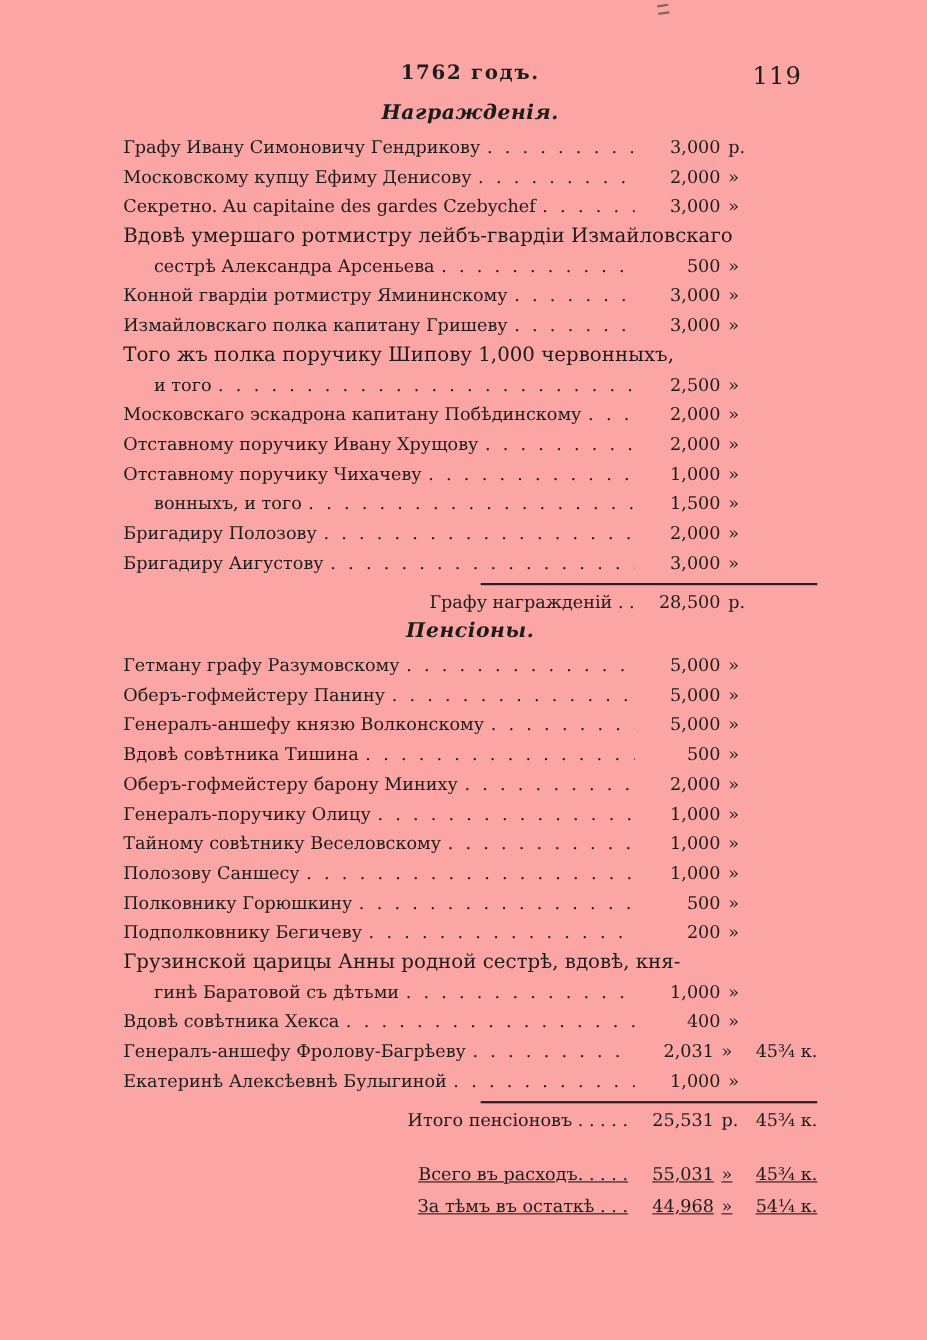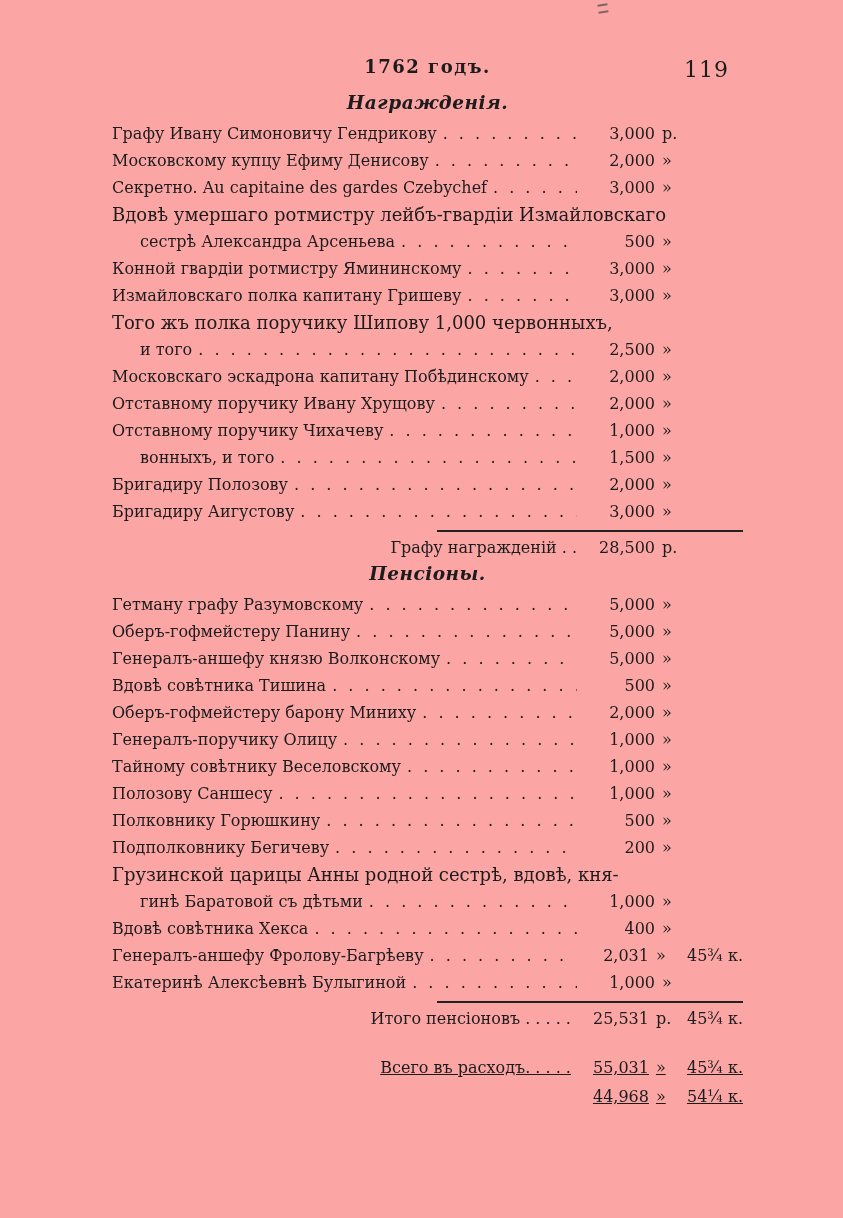--- a/index.html
+++ b/index.html
@@ -316,20 +316,21 @@
     <div class="summary">
       <div class="entry total">
         <span class="flex-spacer"></span>
           <span class="lbl">Всего въ расходъ. . . . .</span>
           <span class="amt">55,031</span>
           <span class="unit">»</span>
           <span class="kop">45¾ к.</span>
       </div>
       <div class="entry total">
         <span class="flex-spacer"></span>
+          <span class="lbl">За тѣмъ въ остаткѣ . . .</span>
           <span class="amt">44,968</span>
           <span class="unit">»</span>
           <span class="kop">54¼ к.</span>
       </div>
     </div>
 
   </div>
 </div>
 
 </body></html>

